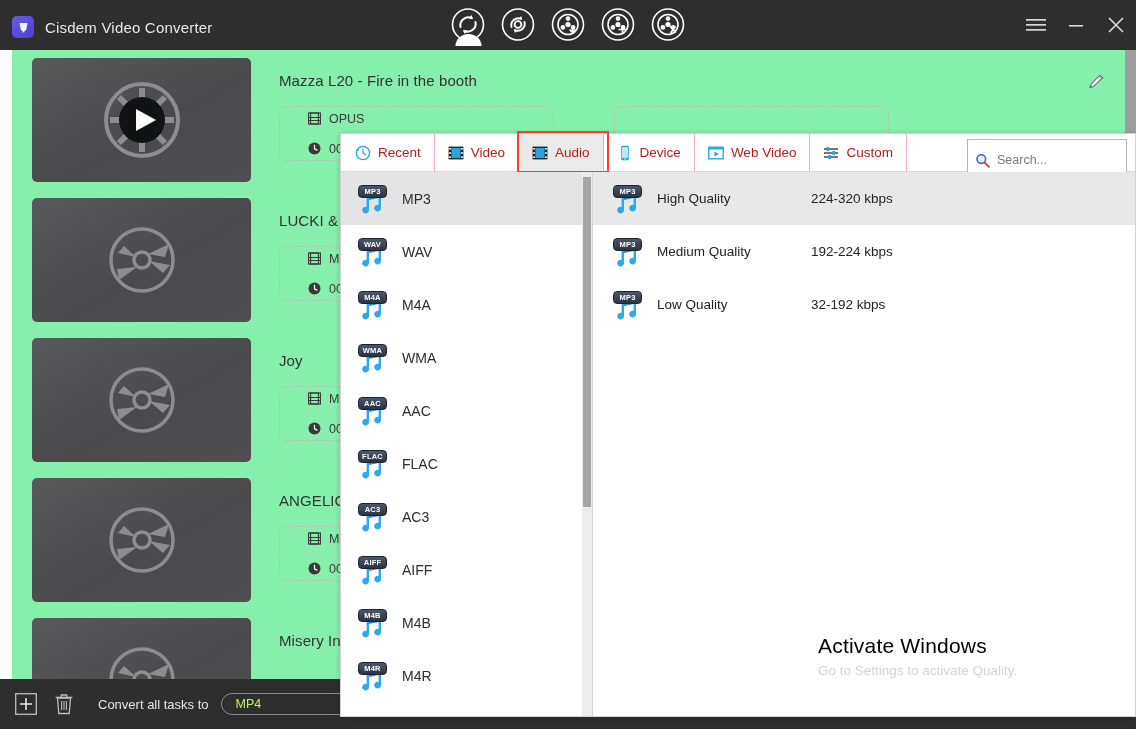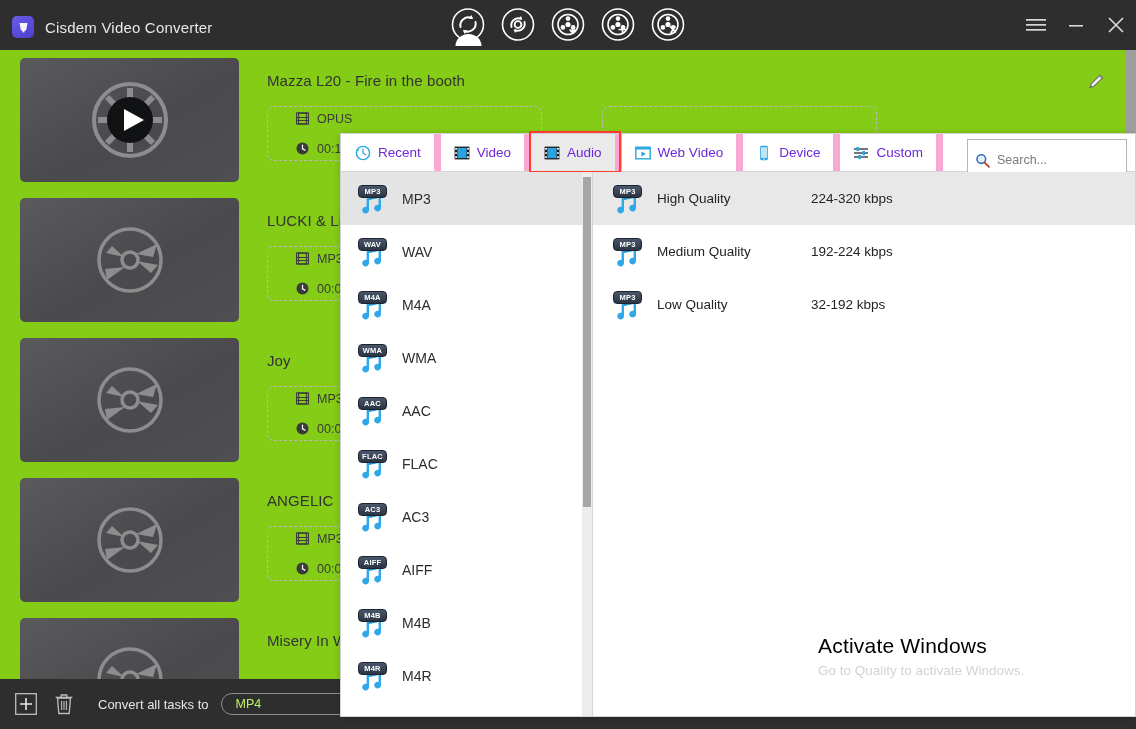--- a/index.html
+++ b/index.html
@@ -79,21 +79,21 @@
     background-size: 12px 12px;
     background-position: 0 0, 6px 6px;
     background-color: #ffffff;
   }
   .task-row {
     position: relative;
     height: 140px;
     display: flex; align-items: center;
     padding-left: 20px;
   }
-  .task-row.white { background: #84cc16; }
+  .task-row.white { background: #86efac; margin-left: 12px; }
   .thumb {
     width: 219px; height: 124px;
     background: linear-gradient(150deg,#5a5a5c 0%,#4a4a4c 55%,#4f4f51 100%);
     border-radius: 5px;
     flex: 0 0 auto;
     display:flex; align-items:center; justify-content:center;
     position: relative;
   }
   .thumb svg { display:block; }
   .task-info {
@@ -184,23 +184,23 @@
   #dialog-tabs {
     height: 38px;
     display: flex; align-items: stretch;
     position: relative;
     background: #ffffff;
     border-bottom: 1px solid #d6d6d6;
   }
   .tab {
     display: flex; align-items: center; gap: 7px;
     padding: 0 13px;
-    font-size: 13.5px; color: #6d28d9;
-    cursor: pointer;
-    border-right: 7px solid #f9a8d4;
+    font-size: 13.5px; color: #b91c1c;
+    cursor: pointer;
+    border-right: 1px solid #f9a8d4;
     position: relative;
   }
   .tab:first-child { padding-left: 14px; }
   .tab.selected {
     background: #eaeaea;
   }
   .tab.selected::after {
     content:"";
     position:absolute; left:-2px; top:-3px;
     width: calc(100% + 4px); height: calc(100% + 1px);
@@ -632,34 +632,34 @@
           <rect x="1.2" y="11.3" width="1.7" height="1.7" fill="#ffffff"></rect>
           <rect x="13.1" y="3" width="1.7" height="1.7" fill="#ffffff"></rect>
           <rect x="13.1" y="7.2" width="1.7" height="1.7" fill="#ffffff"></rect>
           <rect x="13.1" y="11.3" width="1.7" height="1.7" fill="#ffffff"></rect>
         </svg>
         <span>Audio</span>
       </div>
 
       <div class="tab">
         <svg width="16" height="16" viewBox="0 0 16 16">
+          <rect x="4.2" y="0.8" width="7.6" height="14.4" rx="1.1" fill="#2aa3e0"></rect>
+          <rect x="5" y="2.2" width="6" height="10.6" fill="#bfe6f8"></rect>
+          <circle cx="8" cy="13.9" r=".75" fill="#ffffff"></circle>
+        </svg>
+        <span>Device</span>
+      </div>
+
+      <div class="tab">
+        <svg width="16" height="16" viewBox="0 0 16 16">
           <rect x="0.8" y="2.2" width="14.4" height="11.6" fill="none" stroke="#29a8e0" stroke-width="1.4"></rect>
           <rect x="0.8" y="2.2" width="14.4" height="2.3" fill="#29a8e0"></rect>
           <path d="M6.4 6.6 L11 9 L6.4 11.4 Z" fill="#29a8e0"></path>
         </svg>
         <span>Web Video</span>
-      </div>
-
-      <div class="tab">
-        <svg width="16" height="16" viewBox="0 0 16 16">
-          <rect x="4.2" y="0.8" width="7.6" height="14.4" rx="1.1" fill="#2aa3e0"></rect>
-          <rect x="5" y="2.2" width="6" height="10.6" fill="#bfe6f8"></rect>
-          <circle cx="8" cy="13.9" r=".75" fill="#ffffff"></circle>
-        </svg>
-        <span>Device</span>
       </div>
 
       <div class="tab">
         <svg width="16" height="16" viewBox="0 0 16 16">
           <path d="M1 4 h14 M1 8 h14 M1 12 h14" stroke="#4a4a4a" stroke-width="1.5"></path>
           <rect x="3.4" y="1.9" width="2.6" height="4.2" fill="#29a8e0"></rect>
           <rect x="9.4" y="5.9" width="2.6" height="4.2" fill="#29a8e0"></rect>
           <rect x="5.4" y="9.9" width="2.6" height="4.2" fill="#29a8e0"></rect>
         </svg>
         <span>Custom</span>
@@ -830,16 +830,16 @@
           </span>
           <span class="q-name">Low Quality</span>
           <span class="q-rate">32-192 kbps</span>
         </div>
       </div>
     </div>
   </div>
 
   <div id="watermark">
     <div id="wm-title">Activate Windows</div>
-    <div id="wm-sub">Go to Quality to activate Windows.</div>
+    <div id="wm-sub">Go to Settings to activate Quality.</div>
   </div>
 
 </div>
 
 </body></html>

